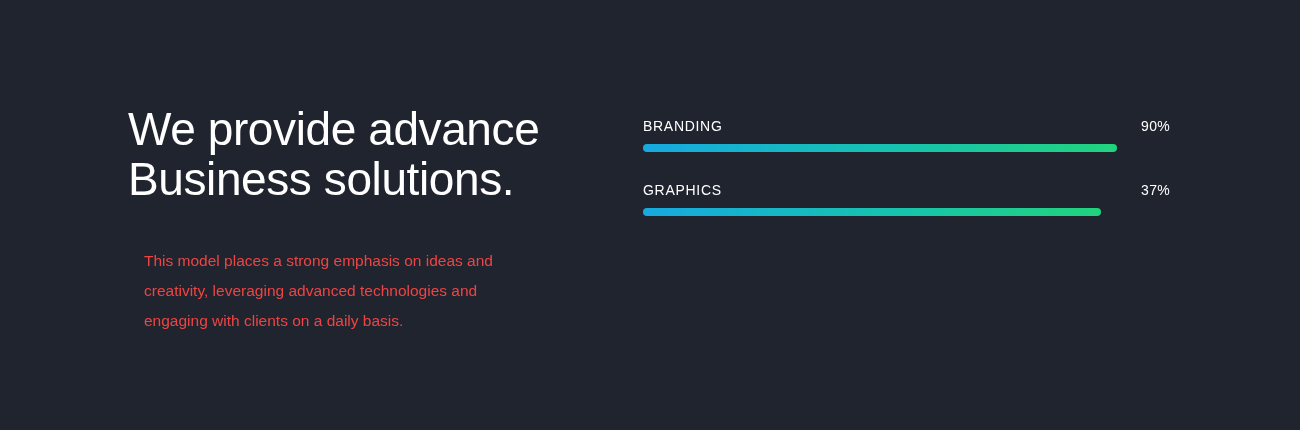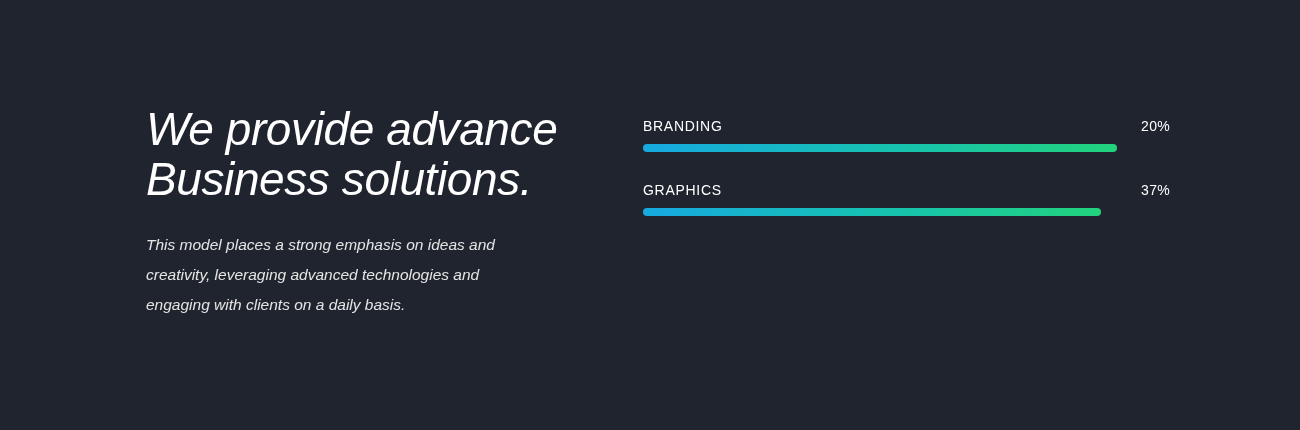--- a/index.html
+++ b/index.html
@@ -15,38 +15,37 @@
   }
   .section {
     position: relative;
     width: 1300px;
     height: 430px;
     box-sizing: border-box;
   }
   
   .intro {
     position: absolute;
-    left: 146px;
+    left: 128px;
     top: 104px;
     width: 470px;
-    font-style: italic;
   }
   .headline {
     margin: 0;
     color: #ffffff;
     font-size: 46px;
     line-height: 50px;
     font-weight: 500;
     letter-spacing: -0.4px;
     white-space: pre-line;
   }
   .subcopy {
-    margin: 0;
+    margin: 16px;
     padding-top: 26px;
-    color: #e5e5e5;
+    color: #ef4444;
     font-size: 15.5px;
     line-height: 30px;
     font-weight: 400;
     max-width: 392px;
   }
   
   .skills {
     position: absolute;
     left: 643px;
     top: 118px;
@@ -99,21 +98,21 @@
     <h1 class="headline">We provide advance
 Business solutions.</h1>
     <p class="subcopy">This model places a strong emphasis on ideas and creativity, leveraging advanced technologies and engaging with clients on a daily basis.</p>
   </div>
 
   <div class="skills">
 
     <div class="skill">
       <div class="skill-head">
         <span class="skill-label">BRANDING</span>
-        <span class="skill-value">20%</span>
+        <span class="skill-value">90%</span>
       </div>
       <div class="skill-track">
         <div class="skill-fill" style="width: 90%;"></div>
       </div>
     </div>
 
 
     <div class="skill">
       <div class="skill-head">
         <span class="skill-label">GRAPHICS</span>

